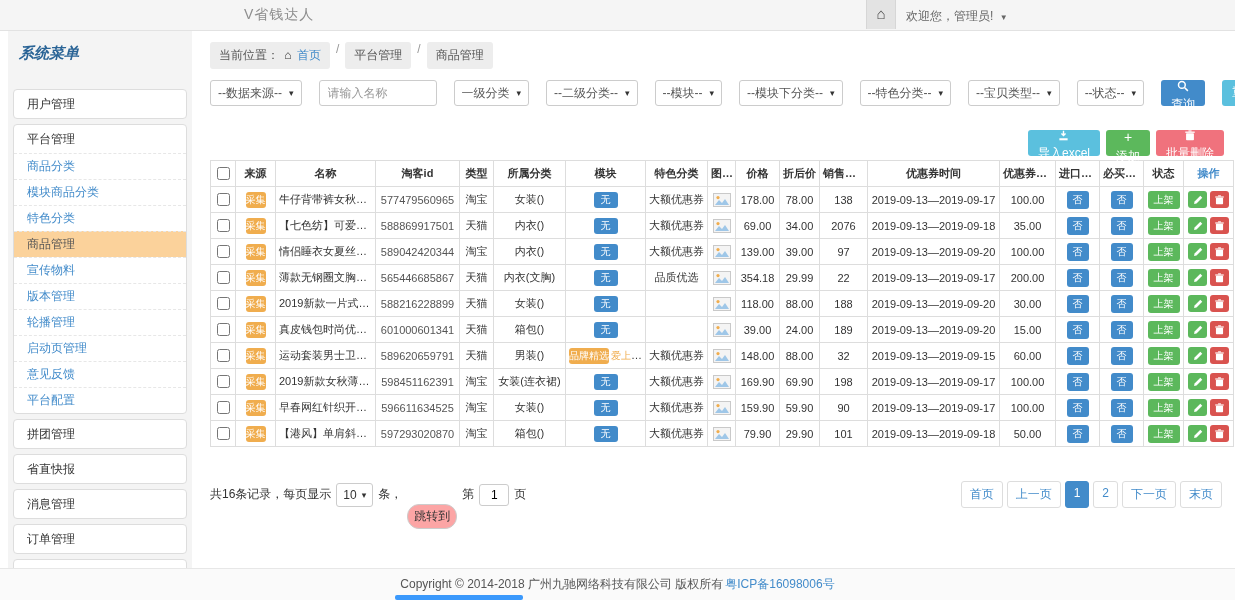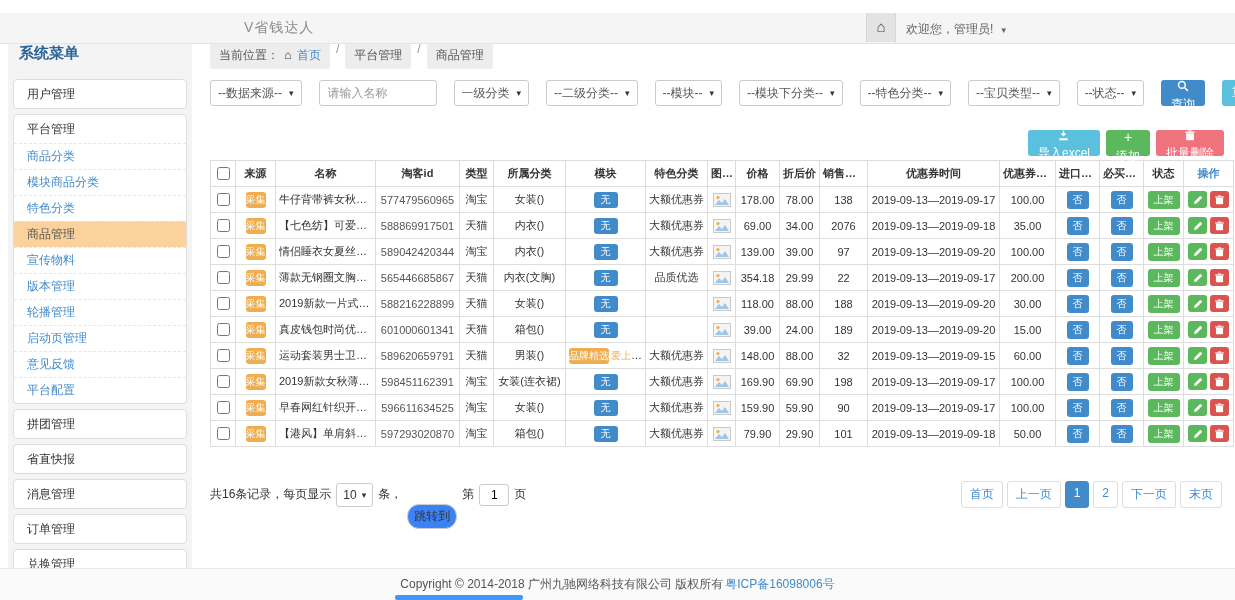--- a/index.html
+++ b/index.html
@@ -1,28 +1,28 @@
 <!DOCTYPE html>
 <html><head>
 <meta charset="utf-8">
 <style>
   html,body{margin:0;padding:0;}
   body{width:1235px;height:600px;position:relative;overflow:hidden;background:#fff;
        font-family:"Liberation Sans","DejaVu Sans",sans-serif;font-size:12px;color:#333;}
   a{text-decoration:none;}
   button{font-family:inherit;}
   
-  .topbar{position:absolute;top:13px;left:0;width:100%;height:30px;background:#f5f5f5;border-bottom:1px solid #e2e2e2;z-index:5;}
+  .topbar{position:absolute;top:0;left:0;width:100%;height:30px;background:#f5f5f5;border-bottom:1px solid #e2e2e2;z-index:5;}
   .brand{position:absolute;left:244px;top:6px;font-size:14px;color:#8e8e8e;letter-spacing:1px;}
   .home-block{position:absolute;left:866px;top:0;width:28px;height:29px;background:#e3e3e3;border-left:1px solid #d6d6d6;border-right:1px solid #d6d6d6;text-align:center;line-height:28px;font-size:15px;color:#444;cursor:pointer;}
   .welcome{position:absolute;left:906px;top:8px;color:#666;cursor:pointer;}
   .caret-sm{font-size:8px;color:#666;margin-left:3px;}
   
   .sidebar{position:absolute;left:8px;top:30px;width:184px;height:538px;background:#f4f4f4;padding:10px 5px 0 5px;box-sizing:border-box;overflow:hidden;}
-  .side-title{color:#2a6496;font-weight:bold;font-size:15px;margin:4px 0 16px 6px;}
+  .side-title{color:#2a6496;font-weight:bold;font-size:15px;margin:4px 0 26px 6px;font-style:italic;}
   .menu-group{background:#fff;border:1px solid #ddd;border-radius:4px;margin-bottom:5px;overflow:hidden;}
   .menu-top{height:28px;line-height:28px;padding-left:13px;color:#333;cursor:pointer;}
   .menu-sub{height:25px;line-height:25px;padding-left:13px;color:#428bca;border-top:1px dashed #e7e7e7;cursor:pointer;}
   .menu-sub.active{background:#fbd29b;color:#555;}
   
   .main{position:absolute;left:210px;top:42px;width:1014px;}
   .breadcrumb{display:flex;align-items:flex-start;gap:6px;}
   .crumb{background:#ededed;border-radius:3px;padding:5px 9px;color:#555;}
   .crumb[data-interactable="true"]{cursor:pointer;}
   .bc-sep{color:#999;}
@@ -60,21 +60,21 @@
   .icon-btn{display:inline-flex;width:19px;height:17px;border-radius:3px;align-items:center;justify-content:center;cursor:pointer;vertical-align:middle;}
   .edit-btn{background:#5cb85c;margin-right:3px;}
   .del-btn{background:#d9534f;}
   .thumb{display:inline-block;line-height:0;vertical-align:middle;}
   .cb{width:13px;height:13px;margin:0;vertical-align:middle;cursor:pointer;}
   
   .pager{display:flex;justify-content:space-between;align-items:center;margin-top:13px;}
   .pg-summary{display:flex;align-items:center;gap:5px;color:#333;}
   .size-select{height:24px;border:1px solid #ccc;border-radius:3px;background:#fff;display:inline-flex;align-items:center;gap:5px;padding:0 6px;cursor:pointer;box-sizing:border-box;}
   .size-select .caret{font-size:9px;}
-  .jump-btn{background:#3b82f6;border:1px solid #ccc;border-radius:12px;padding:3px 6px;cursor:pointer;color:#333;margin-top:44px;}
+  .jump-btn{background:#fca5a5;border:1px solid #ccc;border-radius:12px;padding:3px 6px;cursor:pointer;color:#333;margin-top:44px;}
   .jump-input{width:30px;height:22px;border:1px solid #ccc;border-radius:3px;text-align:center;box-sizing:border-box;font-family:inherit;font-size:12px;}
   .pg-btns{display:flex;gap:4px;margin-right:2px;}
   .pg-btn{border:1px solid #ddd;border-radius:3px;background:#fff;color:#428bca;padding:4px 8px;cursor:pointer;}
   .pg-btn.active{background:#428bca;border-color:#428bca;color:#fff;}
   
   .footer{position:absolute;left:0;bottom:0;width:100%;height:31px;background:#fafafa;border-top:1px solid #e7e7e7;display:flex;align-items:center;justify-content:center;color:#555;gap:2px;}
   .footer a{color:#428bca;cursor:pointer;}
   .scroll-thumb{position:absolute;left:395px;bottom:0;width:128px;height:5px;background:#3b99fc;border-radius:2px;z-index:9;cursor:pointer;}
 </style>
 </head>

